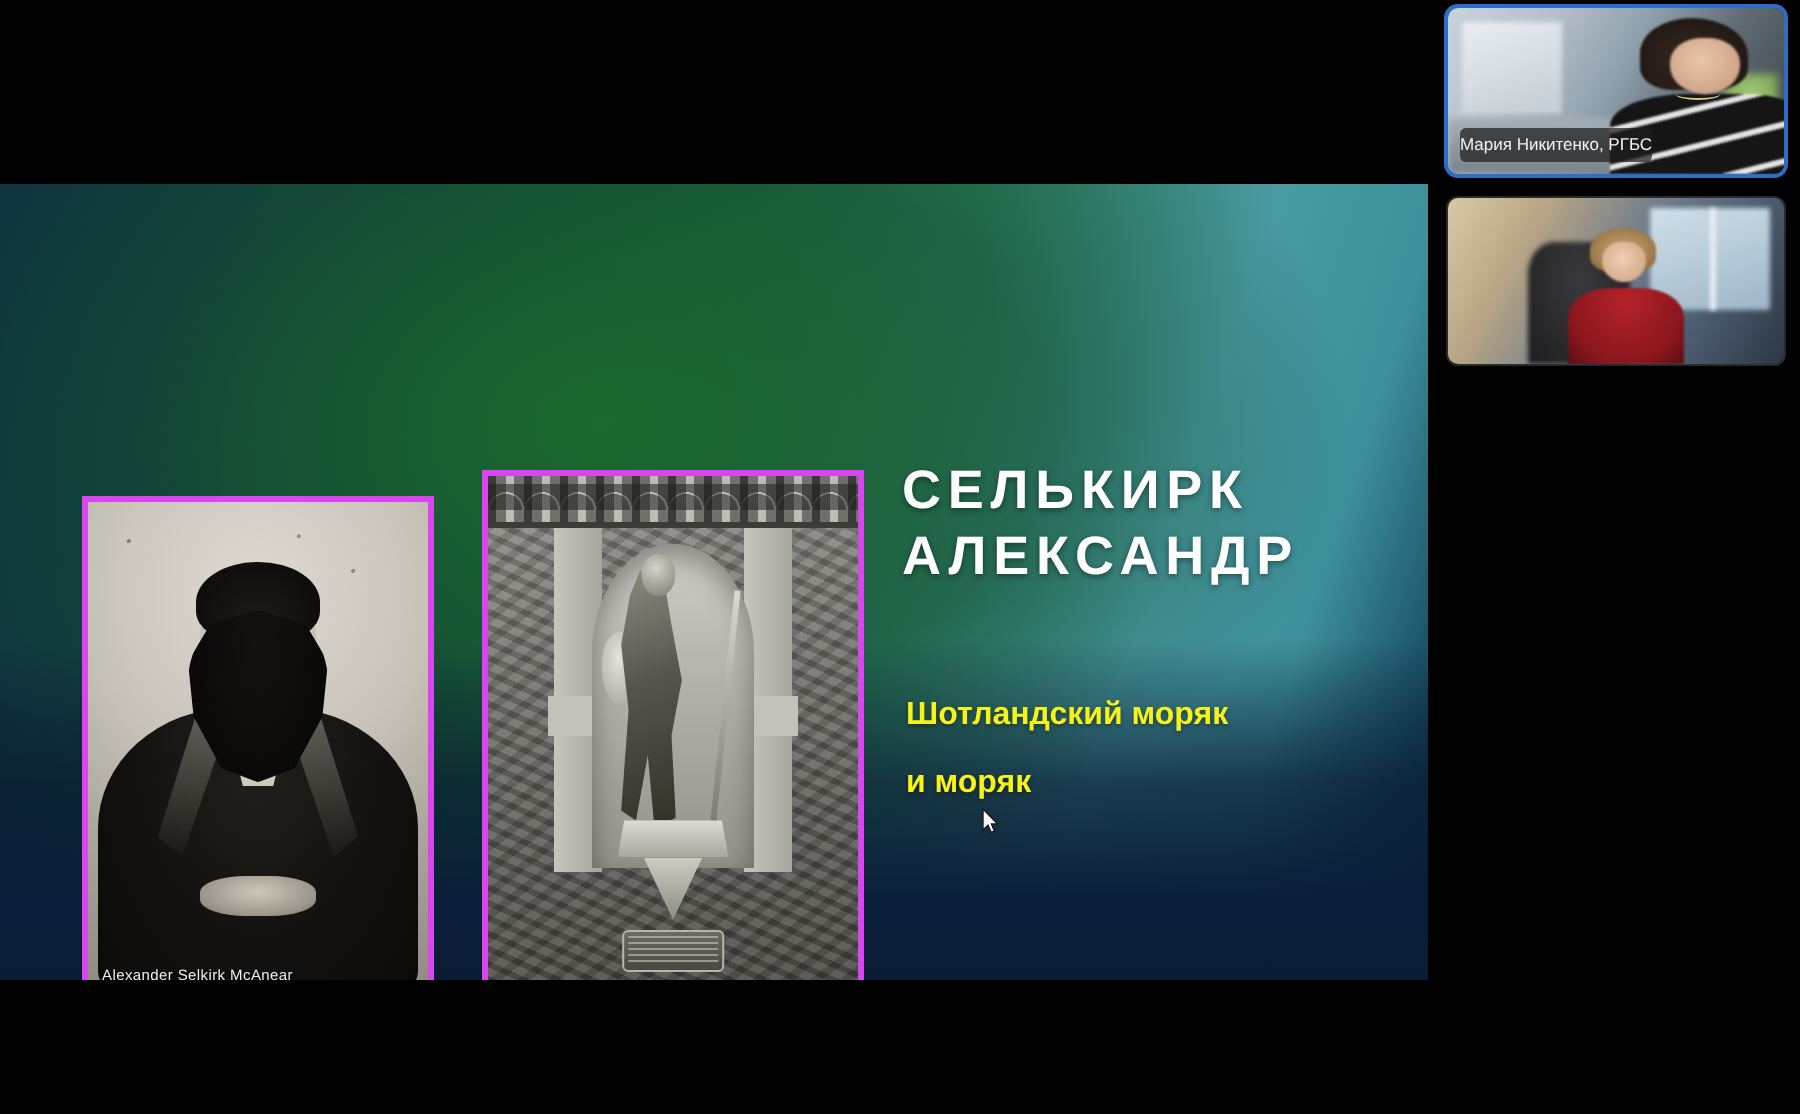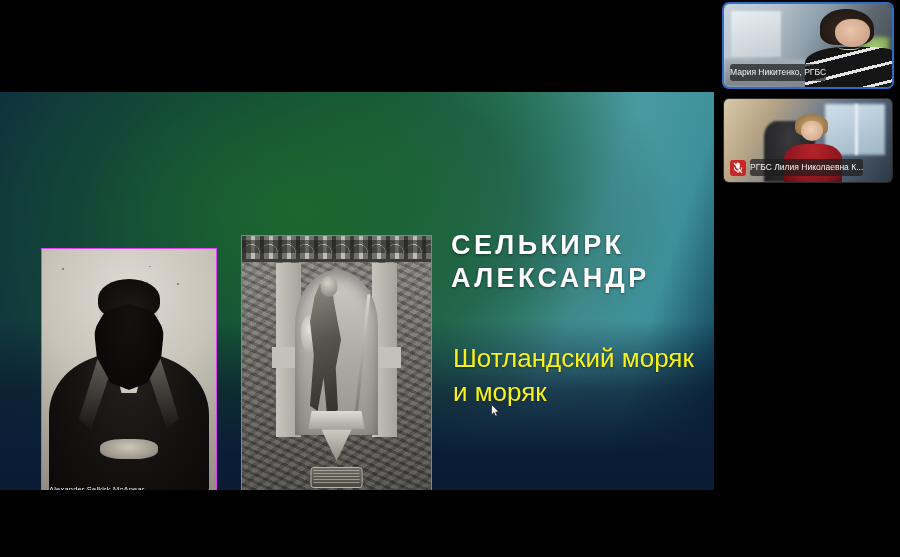--- a/index.html
+++ b/index.html
@@ -38,21 +38,21 @@
         #0b2338 100%);
   }
   #slide-bg-bottom {
     position: absolute; left:0; right:0; bottom:0; height: 170px;
     background: linear-gradient(180deg, rgba(8,26,48,0) 0%, rgba(9,25,47,0.72) 42%, #0a1d38 78%, #0a1c33 100%);
   }
 
   
   .photo-frame {
     position: absolute;
-    border: 1px solid #d946ef;
+    border: 3px solid #d946ef;
     background: #701a75;
     overflow: hidden;
   }
   #photo-selkirk { left: 41px; top: 156px; width: 176px; height: 252px; }
   #photo-statue  { left: 241px; top: 143px; width: 191px; height: 267px; }
 
   
   .portrait-bg {
     position: absolute; inset: 0;
     background:
@@ -213,22 +213,22 @@
     color:#ffffff;
     font-weight:700;
     font-size:27px;
     line-height:33px;
     letter-spacing:3.4px;
     text-shadow: 0 1px 3px rgba(0,0,0,.45);
   }
   #subtitle-block {
     position:absolute; left:453px; top:249px;
     color:#f7f318;
-    font-weight:400;
-    font-size:26px;
+    font-weight:700;
+    font-size:16px;
     line-height:34px;
     text-shadow: 0 1px 2px rgba(0,0,0,.4);
   }
 
   
   #cursor {
     position:absolute; left:491px; top:312px;
     width:9px; height:13px;
   }
 
@@ -433,27 +433,16 @@
 
     <div class="thumb" id="thumb-1">
       <div class="vid-b">
         <div class="obj-win"></div>
         <div class="obj-winbar"></div>
         <div class="obj-chair"></div>
         <div class="person-torso"></div>
         <div class="person-hair"></div>
         <div class="person-face"></div>
       </div>
-      <div class="thumb-name">
-        <div class="mute-badge">
-          <svg width="10" height="12" viewBox="0 0 10 12">
-            <rect x="3.2" y="0.6" width="3.6" height="6.2" rx="1.8" fill="#ffffff"></rect>
-            <path d="M1.3 5.6 a3.7 3.7 0 0 0 7.4 0" fill="none" stroke="#ffffff" stroke-width="1.1"></path>
-            <rect x="4.4" y="8.4" width="1.2" height="2.6" fill="#ffffff"></rect>
-            <line x1="1" y1="0.8" x2="9" y2="11.2" stroke="#ffffff" stroke-width="1.2"></line>
-          </svg>
-        </div>
-        <div class="name-pill">РГБС Лилия Николаевна К...</div>
-      </div>
     </div>
   </div>
 
 </div>
 
 </body></html>

